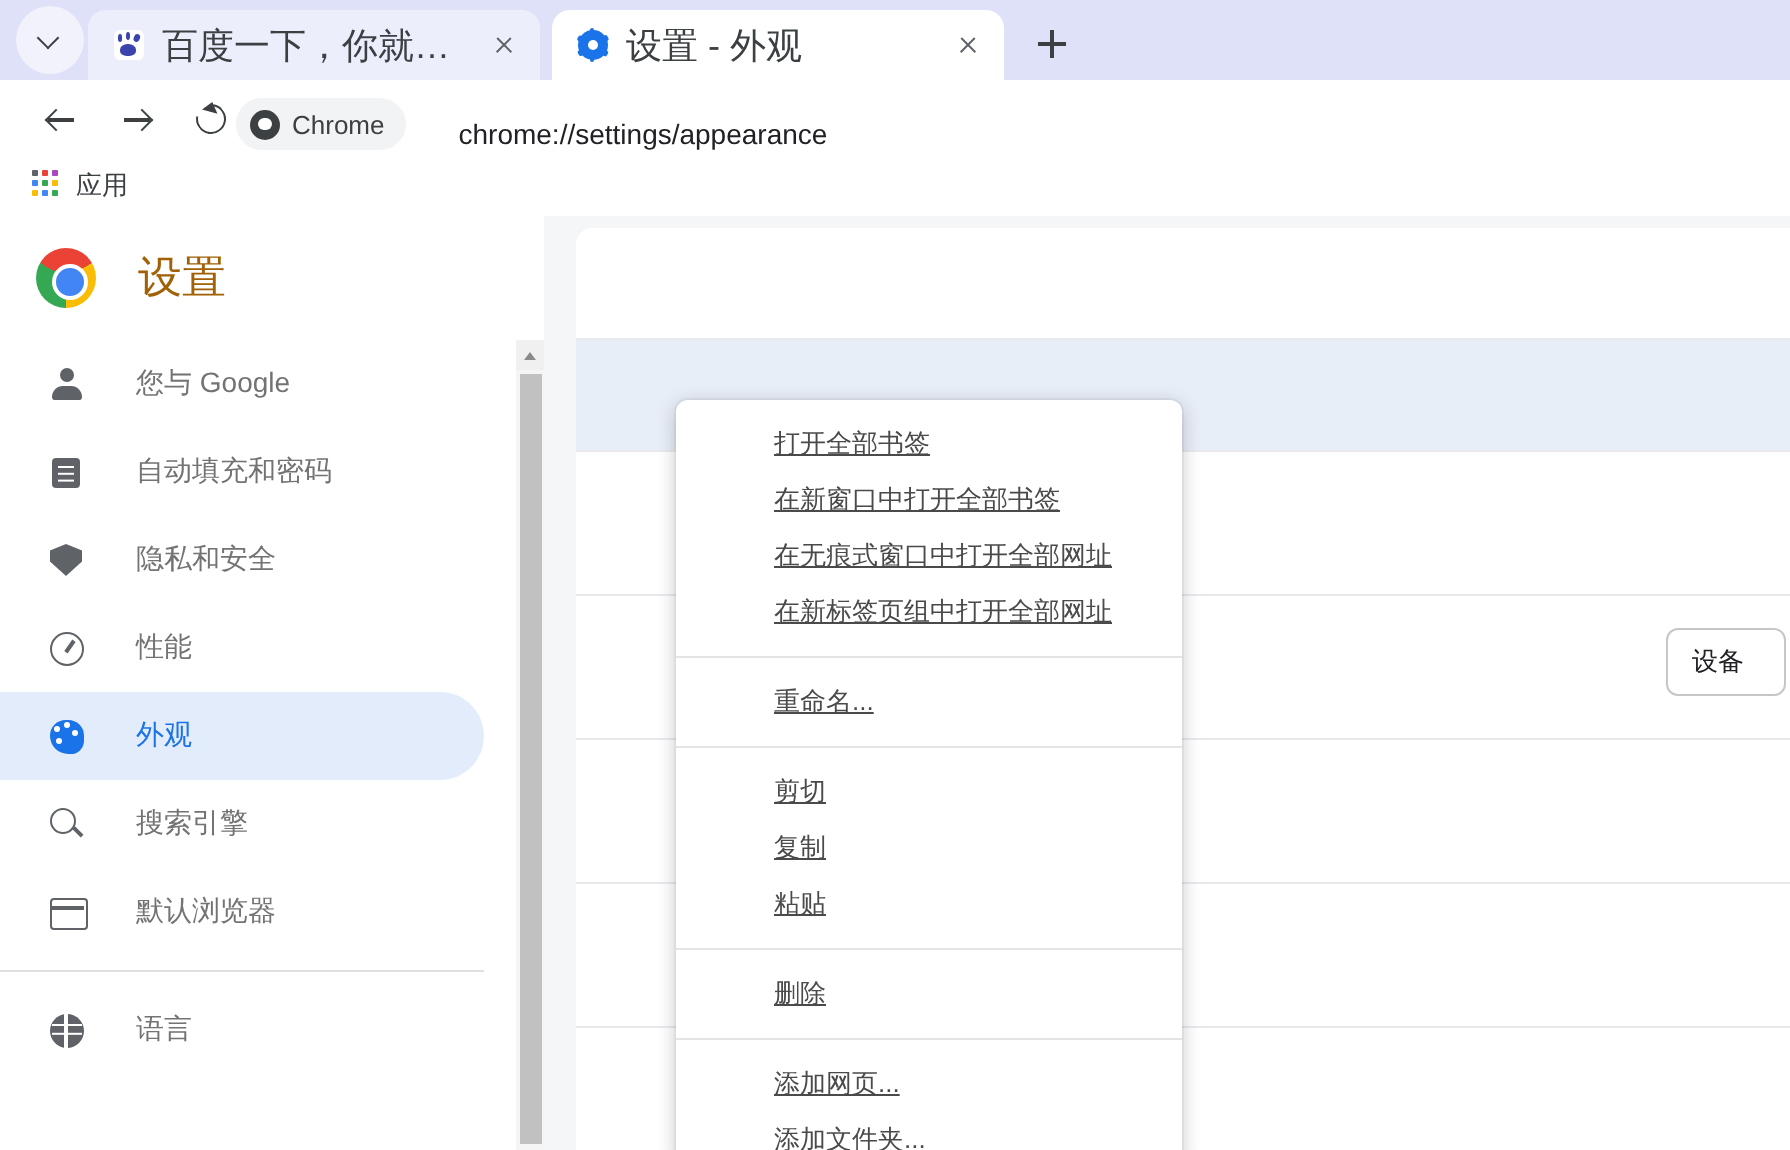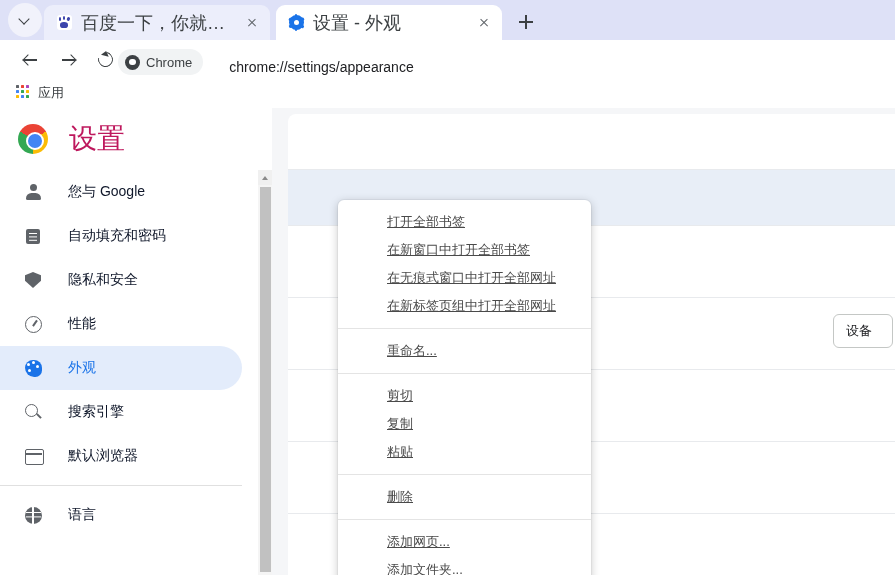--- a/index.html
+++ b/index.html
@@ -193,32 +193,32 @@
         #ea4335 0deg 120deg,
         #fbbc05 120deg 240deg,
         #34a853 240deg 360deg);
   }
   .chrome-color-logo::after {
     content: ""; position: absolute; left: 8px; top: 8px;
     width: 14px; height: 14px; border-radius: 50%;
     background: #4285f4; border: 2.5px solid #ffffff;
   }
   .settings-title {
-    font-size: 28px; color: #be185d; margin-left: 21px; font-weight: normal;
+    font-size: 22px; color: #a16207; margin-left: 21px; font-weight: normal;
   }
 
   
   .sidebar {
     position: absolute; left: 0; top: 62px; width: 258px; height: 405px;
     background: #ffffff; overflow: hidden;
   }
   .nav-item {
     position: relative; height: 44px; display: flex; align-items: center;
     margin: 0 16px 0 0; border-radius: 0 22px 22px 0;
-    color: #0f172a; font-size: 14px;
+    color: #737373; font-size: 14px;
   }
   .nav-item.active { background: #e3ecfb; color: #1a73e8; }
   .nav-ico {
     width: 22px; height: 22px; margin-left: 22px; flex: none;
     display: flex; align-items: center; justify-content: center;
   }
   .nav-label { margin-left: 24px; font-size: 14px; white-space: nowrap; }
   .nav-sep {
     height: 1px; background: #e0e0e0; margin: 7px 16px 7px 0;
   }

